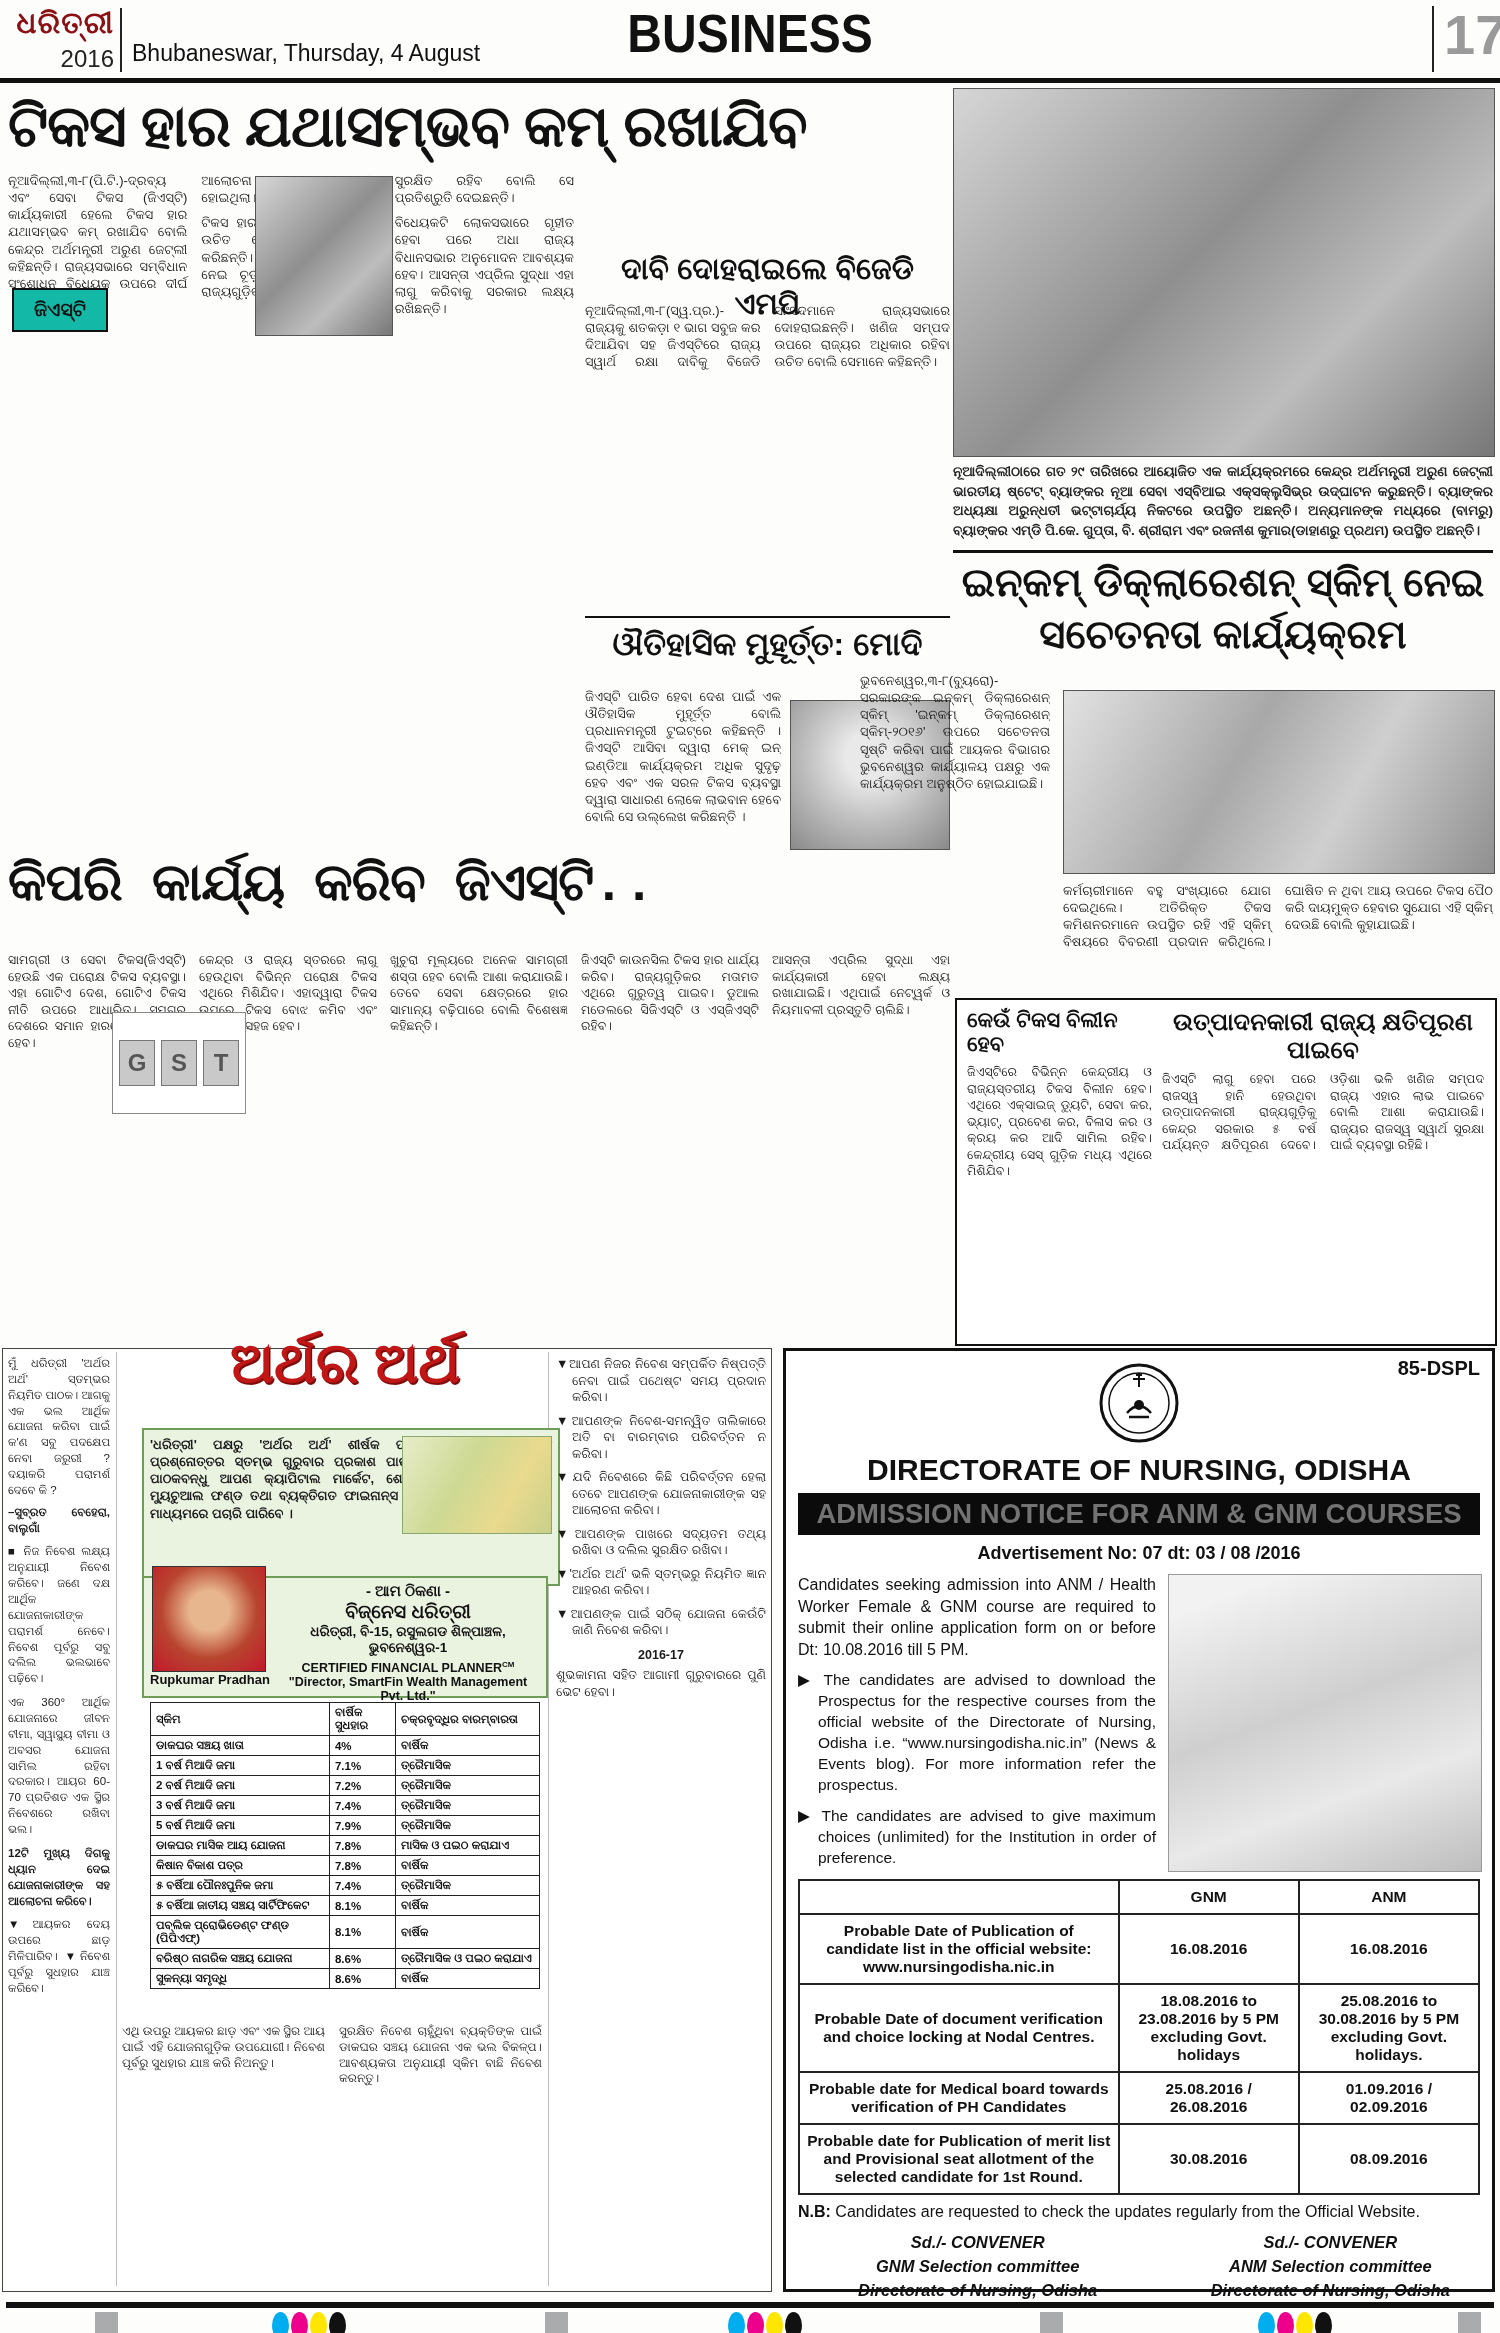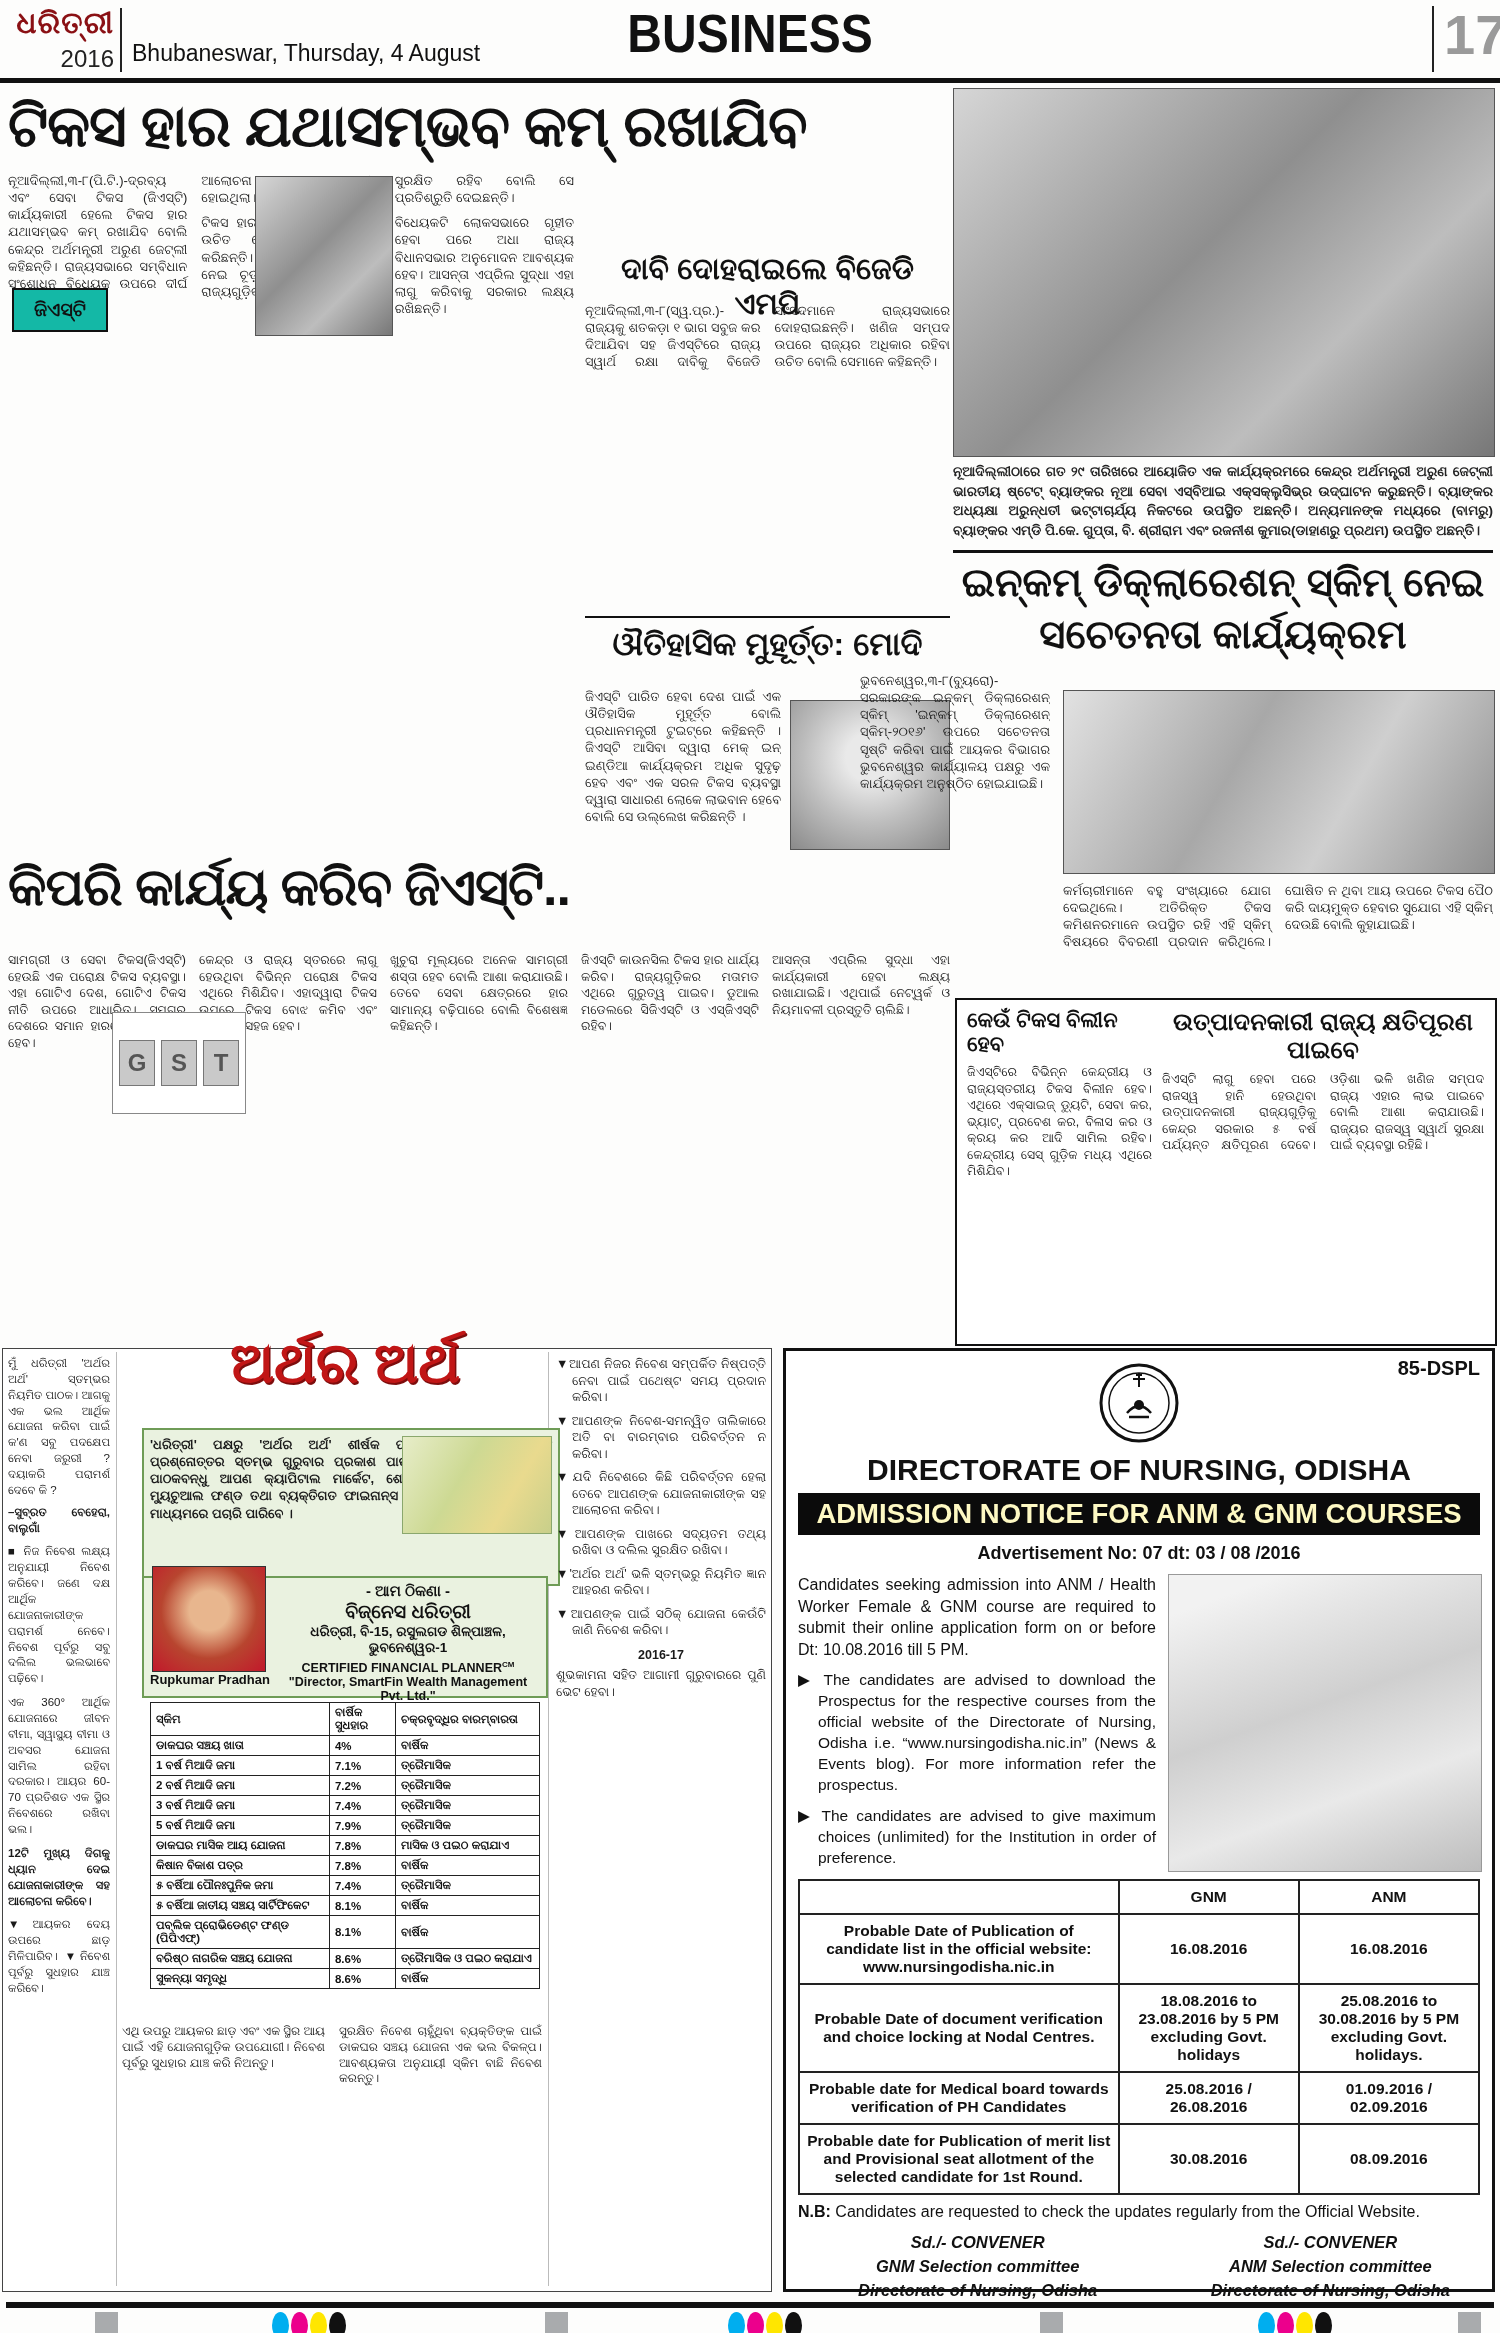--- a/index.html
+++ b/index.html
@@ -67,21 +67,21 @@
   <div class="abs headline-m" style="left:585px;top:626px;width:365px;font-size:32px;">ଔତିହାସିକ ମୁହୂର୍ତ୍ତ: ମୋଦି</div>
   <div class="abs photo" style="left:790px;top:700px;width:158px;height:148px;background:radial-gradient(circle at 50% 38%, #e9e9e9 20%, #bdbdbd 55%, #8a8a8a);"></div>
   <div class="abs odia-body" style="left:585px;top:688px;width:196px;height:164px;overflow:hidden;">ଜିଏସ୍‌ଟି ପାରିତ ହେବା ଦେଶ ପାଇଁ ଏକ ଔତିହାସିକ ମୁହୂର୍ତ୍ତ ବୋଲି ପ୍ରଧାନମନ୍ତ୍ରୀ ଟୁଇଟ୍‌ରେ କହିଛନ୍ତି । ଜିଏସ୍‌ଟି ଆସିବା ଦ୍ୱାରା ମେକ୍ ଇନ୍ ଇଣ୍ଡିଆ କାର୍ଯ୍ୟକ୍ରମ ଅଧିକ ସୁଦୃଢ଼ ହେବ ଏବଂ ଏକ ସରଳ ଟିକସ ବ୍ୟବସ୍ଥା ଦ୍ୱାରା ସାଧାରଣ ଲୋକେ ଲାଭବାନ ହେବେ ବୋଲି ସେ ଉଲ୍ଲେଖ କରିଛନ୍ତି ।</div>
 
   <div class="abs headline-l" style="left:953px;top:560px;width:540px;">ଇନ୍କମ୍ ଡିକ୍ଲାରେଶନ୍ ସ୍କିମ୍ ନେଇ</div>
   <div class="abs headline-l" style="left:953px;top:612px;width:540px;">ସଚେତନତା କାର୍ଯ୍ୟକ୍ରମ</div>
   <div class="abs odia-body" style="left:860px;top:672px;width:190px;height:318px;overflow:hidden;">ଭୁବନେଶ୍ୱର,୩-୮(ବ୍ୟୁରୋ)- ସରକାରଙ୍କ ଇନ୍କମ୍ ଡିକ୍ଲାରେଶନ୍ ସ୍କିମ୍ 'ଇନ୍କମ୍ ଡିକ୍ଲାରେଶନ୍ ସ୍କିମ୍-୨୦୧୬' ଉପରେ ସଚେତନତା ସୃଷ୍ଟି କରିବା ପାଇଁ ଆୟକର ବିଭାଗର ଭୁବନେଶ୍ୱର କାର୍ଯ୍ୟାଳୟ ପକ୍ଷରୁ ଏକ କାର୍ଯ୍ୟକ୍ରମ ଅନୁଷ୍ଠିତ ହୋଇଯାଇଛି।</div>
   <div class="abs photo" style="left:1063px;top:690px;width:430px;height:182px;background:linear-gradient(120deg,#e2e2e2,#a8a8a8 40%,#cfcfcf 65%,#8f8f8f);"></div>
   <div class="abs odia-body cols2" style="left:1063px;top:882px;width:430px;height:108px;overflow:hidden;">କର୍ମଚାରୀମାନେ ବହୁ ସଂଖ୍ୟାରେ ଯୋଗ ଦେଇଥିଲେ। ଅତିରିକ୍ତ ଟିକସ କମିଶନରମାନେ ଉପସ୍ଥିତ ରହି ଏହି ସ୍କିମ୍ ବିଷୟରେ ବିବରଣୀ ପ୍ରଦାନ କରିଥିଲେ। ଘୋଷିତ ନ ଥିବା ଆୟ ଉପରେ ଟିକସ ପୈଠ କରି ଦାୟମୁକ୍ତ ହେବାର ସୁଯୋଗ ଏହି ସ୍କିମ୍ ଦେଉଛି ବୋଲି କୁହାଯାଇଛି।</div>
 
-  <div class="abs headline-xl" style="left:8px;top:860px;width:700px;font-size:52px;">କିପରି କାର୍ଯ୍ୟ କରିବ ଜିଏସ୍‌ଟି..</div>
+  <div class="abs headline-xl" style="left:8px;top:860px;width:700px;font-size:52px;font-family:Liberation Mono, monospace;">କିପରି କାର୍ଯ୍ୟ କରିବ ଜିଏସ୍‌ଟି..</div>
   <div class="abs odia-body cols5" style="left:8px;top:952px;width:942px;height:388px;overflow:hidden;font-size:12.5px;">
     <p style="margin:0 0 8px;">ସାମଗ୍ରୀ ଓ ସେବା ଟିକସ(ଜିଏସ୍‌ଟି) ହେଉଛି ଏକ ପରୋକ୍ଷ ଟିକସ ବ୍ୟବସ୍ଥା। ଏହା ଗୋଟିଏ ଦେଶ, ଗୋଟିଏ ଟିକସ ନୀତି ଉପରେ ଆଧାରିତ। ସମଗ୍ର ଦେଶରେ ସମାନ ହାରରେ ଟିକସ ଲାଗୁ ହେବ।</p>
     <p style="margin:0 0 8px;">କେନ୍ଦ୍ର ଓ ରାଜ୍ୟ ସ୍ତରରେ ଲାଗୁ ହେଉଥିବା ବିଭିନ୍ନ ପରୋକ୍ଷ ଟିକସ ଏଥିରେ ମିଶିଯିବ। ଏହାଦ୍ୱାରା ଟିକସ ଉପରେ ଟିକସ ବୋଝ କମିବ ଏବଂ କାରବାର ସହଜ ହେବ।</p>
     <p style="margin:0 0 8px;">ଖୁଚୁରା ମୂଲ୍ୟରେ ଅନେକ ସାମଗ୍ରୀ ଶସ୍ତା ହେବ ବୋଲି ଆଶା କରାଯାଉଛି। ତେବେ ସେବା କ୍ଷେତ୍ରରେ ହାର ସାମାନ୍ୟ ବଢ଼ିପାରେ ବୋଲି ବିଶେଷଜ୍ଞ କହିଛନ୍ତି।</p>
     <p style="margin:0 0 8px;">ଜିଏସ୍‌ଟି କାଉନସିଲ ଟିକସ ହାର ଧାର୍ଯ୍ୟ କରିବ। ରାଜ୍ୟଗୁଡ଼ିକର ମତାମତ ଏଥିରେ ଗୁରୁତ୍ୱ ପାଇବ। ଡୁଆଲ ମଡେଲରେ ସିଜିଏସ୍‌ଟି ଓ ଏସ୍‌ଜିଏସ୍‌ଟି ରହିବ।</p>
     <p style="margin:0;">ଆସନ୍ତା ଏପ୍ରିଲ ସୁଦ୍ଧା ଏହା କାର୍ଯ୍ୟକାରୀ ହେବା ଲକ୍ଷ୍ୟ ରଖାଯାଇଛି। ଏଥିପାଇଁ ନେଟ୍‌ୱର୍କ ଓ ନିୟମାବଳୀ ପ୍ରସ୍ତୁତି ଚାଲିଛି।</p>
   </div>
   <div class="abs" style="left:112px;top:1012px;width:132px;height:100px;border:1px solid #888;background:#fff;display:flex;align-items:center;justify-content:center;gap:6px;">
     <span style="width:34px;height:44px;background:#c9c9c9;border:1px solid #777;display:flex;align-items:center;justify-content:center;font-weight:bold;font-size:24px;color:#555;">G</span>
     <span style="width:34px;height:44px;background:#c9c9c9;border:1px solid #777;display:flex;align-items:center;justify-content:center;font-weight:bold;font-size:24px;color:#555;">S</span>
@@ -230,21 +230,21 @@
       <svg width="84" height="84" viewBox="0 0 84 84">
         <circle cx="42" cy="42" r="38" fill="none" stroke="#111" stroke-width="3"></circle>
         <circle cx="42" cy="42" r="30" fill="none" stroke="#111" stroke-width="1.5"></circle>
         <path d="M42 12 L42 26 M36 18 L48 18 M39 14 L45 14" stroke="#111" stroke-width="2" fill="none"></path>
         <path d="M30 52 Q42 38 54 52 M32 56 L52 56" stroke="#111" stroke-width="2.5" fill="none"></path>
         <circle cx="42" cy="44" r="5" fill="#111"></circle>
       </svg>
     </div>
 
     <div style="text-align:center;font-weight:800;font-size:30px;letter-spacing:0;margin-top:4px;">DIRECTORATE OF NURSING, ODISHA</div>
-    <div style="background:#0b0b0b;color:#fef9c3;text-align:center;font-weight:800;font-size:27.5px;padding:5px 0;margin-top:6px;">ADMISSION NOTICE FOR ANM &amp; GNM COURSES</div>
+    <div style="background:#0b0b0b;color:#737373;text-align:center;font-weight:800;font-size:27.5px;padding:5px 0;margin-top:6px;">ADMISSION NOTICE FOR ANM &amp; GNM COURSES</div>
     <div style="text-align:center;font-weight:bold;font-size:18px;margin-top:8px;">Advertisement No: 07 dt: 03 / 08 /2016</div>
 
     <div style="display:flex;margin-top:10px;">
       <div style="width:358px;">
         <p style="font-size:16px;line-height:1.35;text-align:justify;margin:0 0 10px;">Candidates seeking admission into ANM / Health Worker Female &amp; GNM course are required to submit their online application form on or before Dt: 10.08.2016 till 5 PM.</p>
         <div style="font-size:15.5px;line-height:1.35;text-align:justify;">
             <div class="ad-bullet">▶  The candidates are advised to download the Prospectus for the respective courses from the official website of the Directorate of Nursing, Odisha i.e. “www.nursingodisha.nic.in” (News &amp; Events blog). For more information refer the prospectus.</div>
             <div class="ad-bullet">▶  The candidates are advised to give maximum choices (unlimited) for the Institution in order of preference.</div>
           </div>
       </div>

